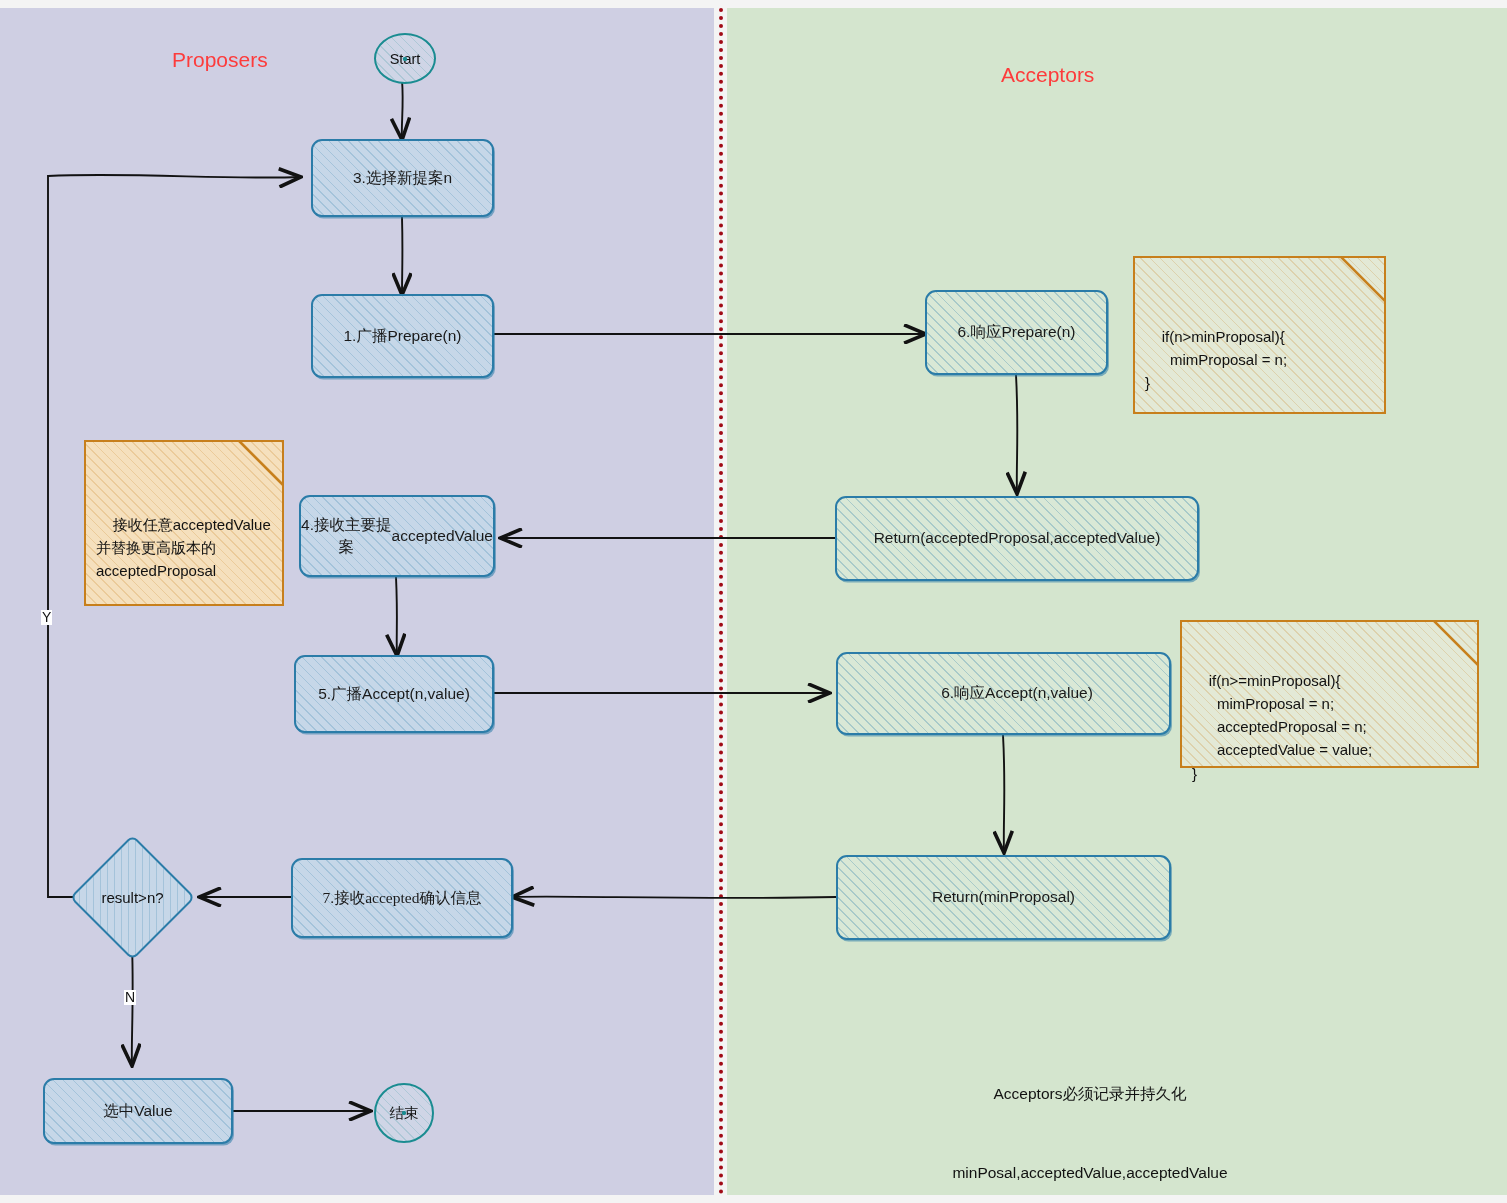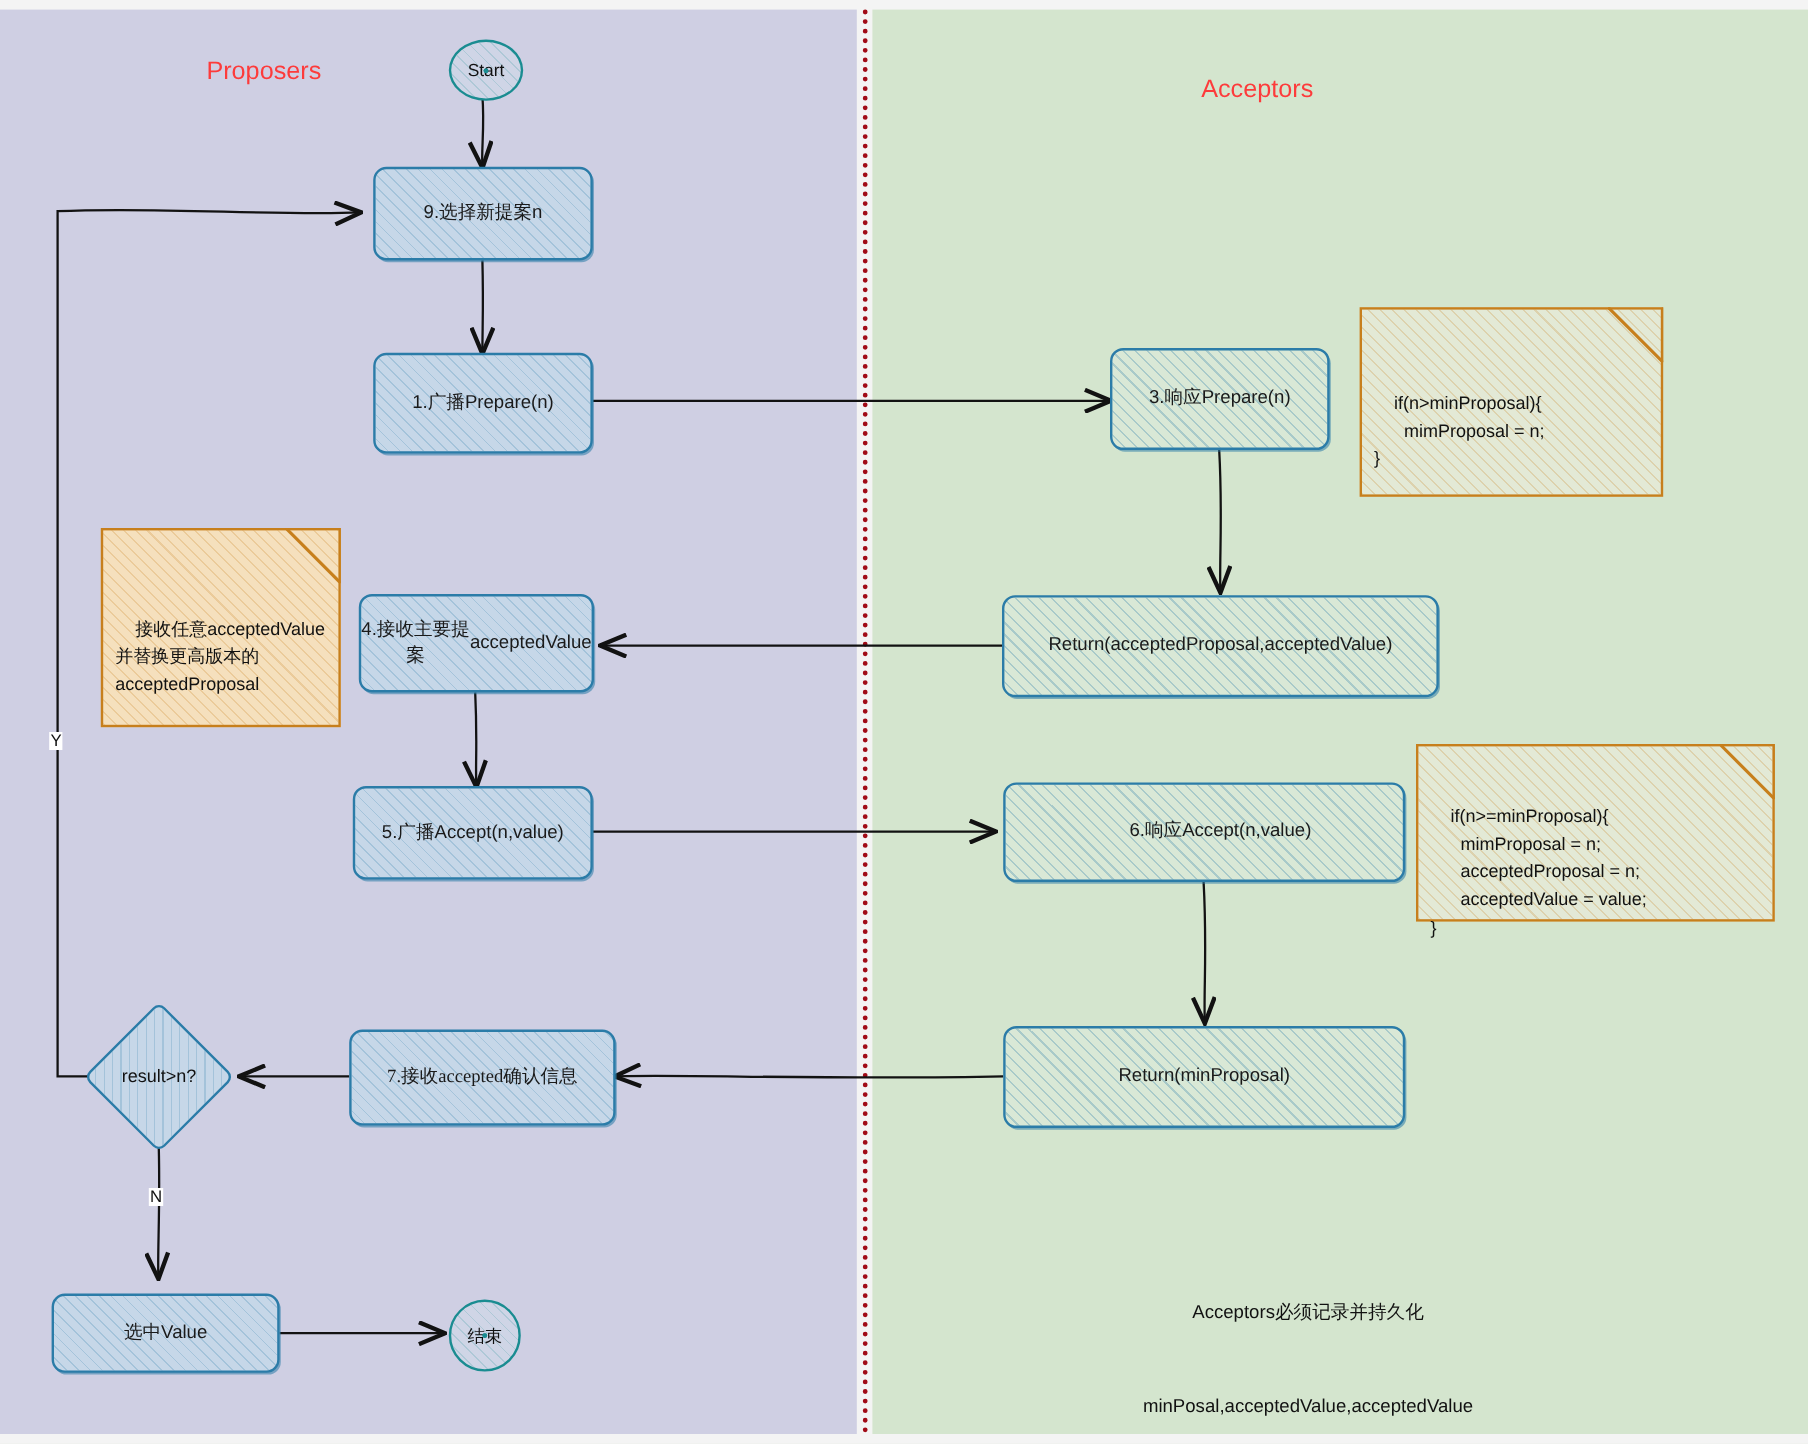--- a/index.html
+++ b/index.html
@@ -113,21 +113,21 @@
   </svg>
 
   <div class="edge-label" style="left:41px;top:610px;">Y</div>
   <div class="edge-label" style="left:124px;top:990px;">N</div>
 
   <div class="term ring" style="left:374px;top:33px;width:58px;height:47px;border-radius:50%;">
     <span>Start</span>
   </div>
 
   <div class="node proc blue" style="left:311px;top:139px;width:183px;height:78px;">
-    <span>9.选择新提案n</span>
+    <span>3.选择新提案n</span>
   </div>
 
   <div class="node proc blue" style="left:311px;top:294px;width:183px;height:84px;">
     <span>1.广播Prepare(n)</span>
   </div>
 
   <div class="node proc blue" style="left:299px;top:495px;width:196px;height:82px;">
     <span>4.接收主要提案</span>
     <span>acceptedValue</span>
   </div>
@@ -158,21 +158,21 @@
       <path d="M0,0 L46,46 L46,0 Z" fill="rgba(0,0,0,0)" stroke="none"></path>
       <path d="M0,0 L46,46" stroke="#c77f1c" stroke-width="2.6" fill="none"></path>
       <path d="M46,46 L46,0" stroke="#c77f1c" stroke-width="2.6" fill="none"></path>
     </svg>
     <span>接收任意acceptedValue
 并替换更高版本的
 acceptedProposal</span>
   </div>
 
   <div class="node proc green" style="left:925px;top:290px;width:183px;height:85px;">
-    <span>3.响应Prepare(n)</span>
+    <span>6.响应Prepare(n)</span>
   </div>
 
   <div class="node proc green" style="left:835px;top:496px;width:364px;height:85px;">
     <span>Return(acceptedProposal,acceptedValue)</span>
   </div>
 
   <div class="node proc green" style="left:836px;top:652px;width:335px;height:83px;padding-left:27px;">
     <span>6.响应Accept(n,value)</span>
   </div>
 

